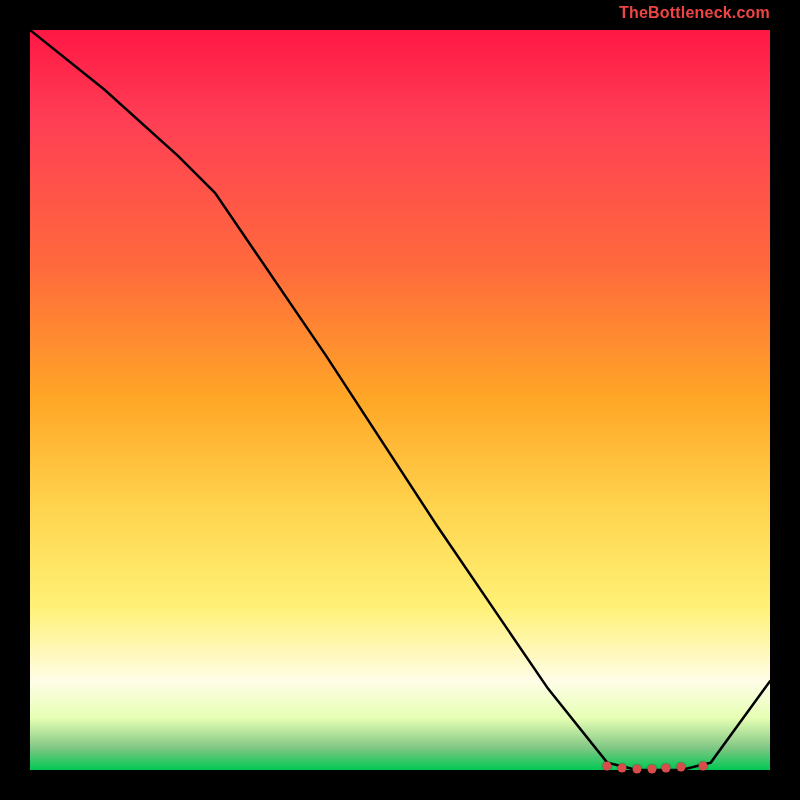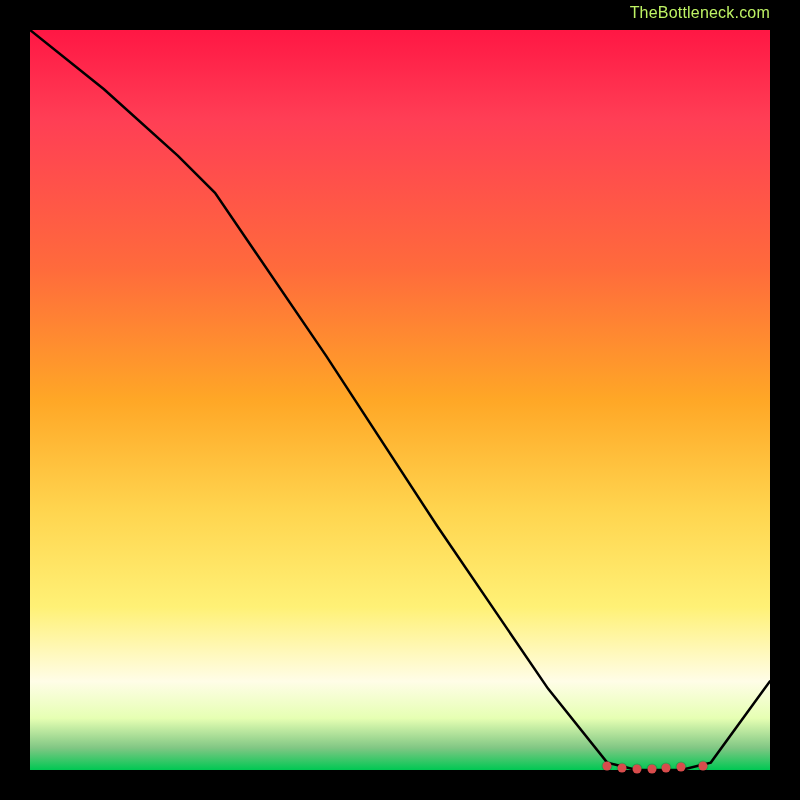--- a/index.html
+++ b/index.html
@@ -35,22 +35,22 @@
       #fffde7 88%,
       #e6ffb3 93%,
       #81c784 97%,
       #00c853 100%
     );
   }
   .watermark {
     position: absolute;
     top: 4px;
     right: 30px;
-    font-weight: normal;
-    color: #bef264;
+    font-weight: bold;
+    color: #ef4444;
     letter-spacing: 0.2px;
     margin-left: 8px;
   }
   svg.linepath {
     position: absolute;
     left: 0;
     top: 0;
     width: 740px;
     height: 740px;
   }

